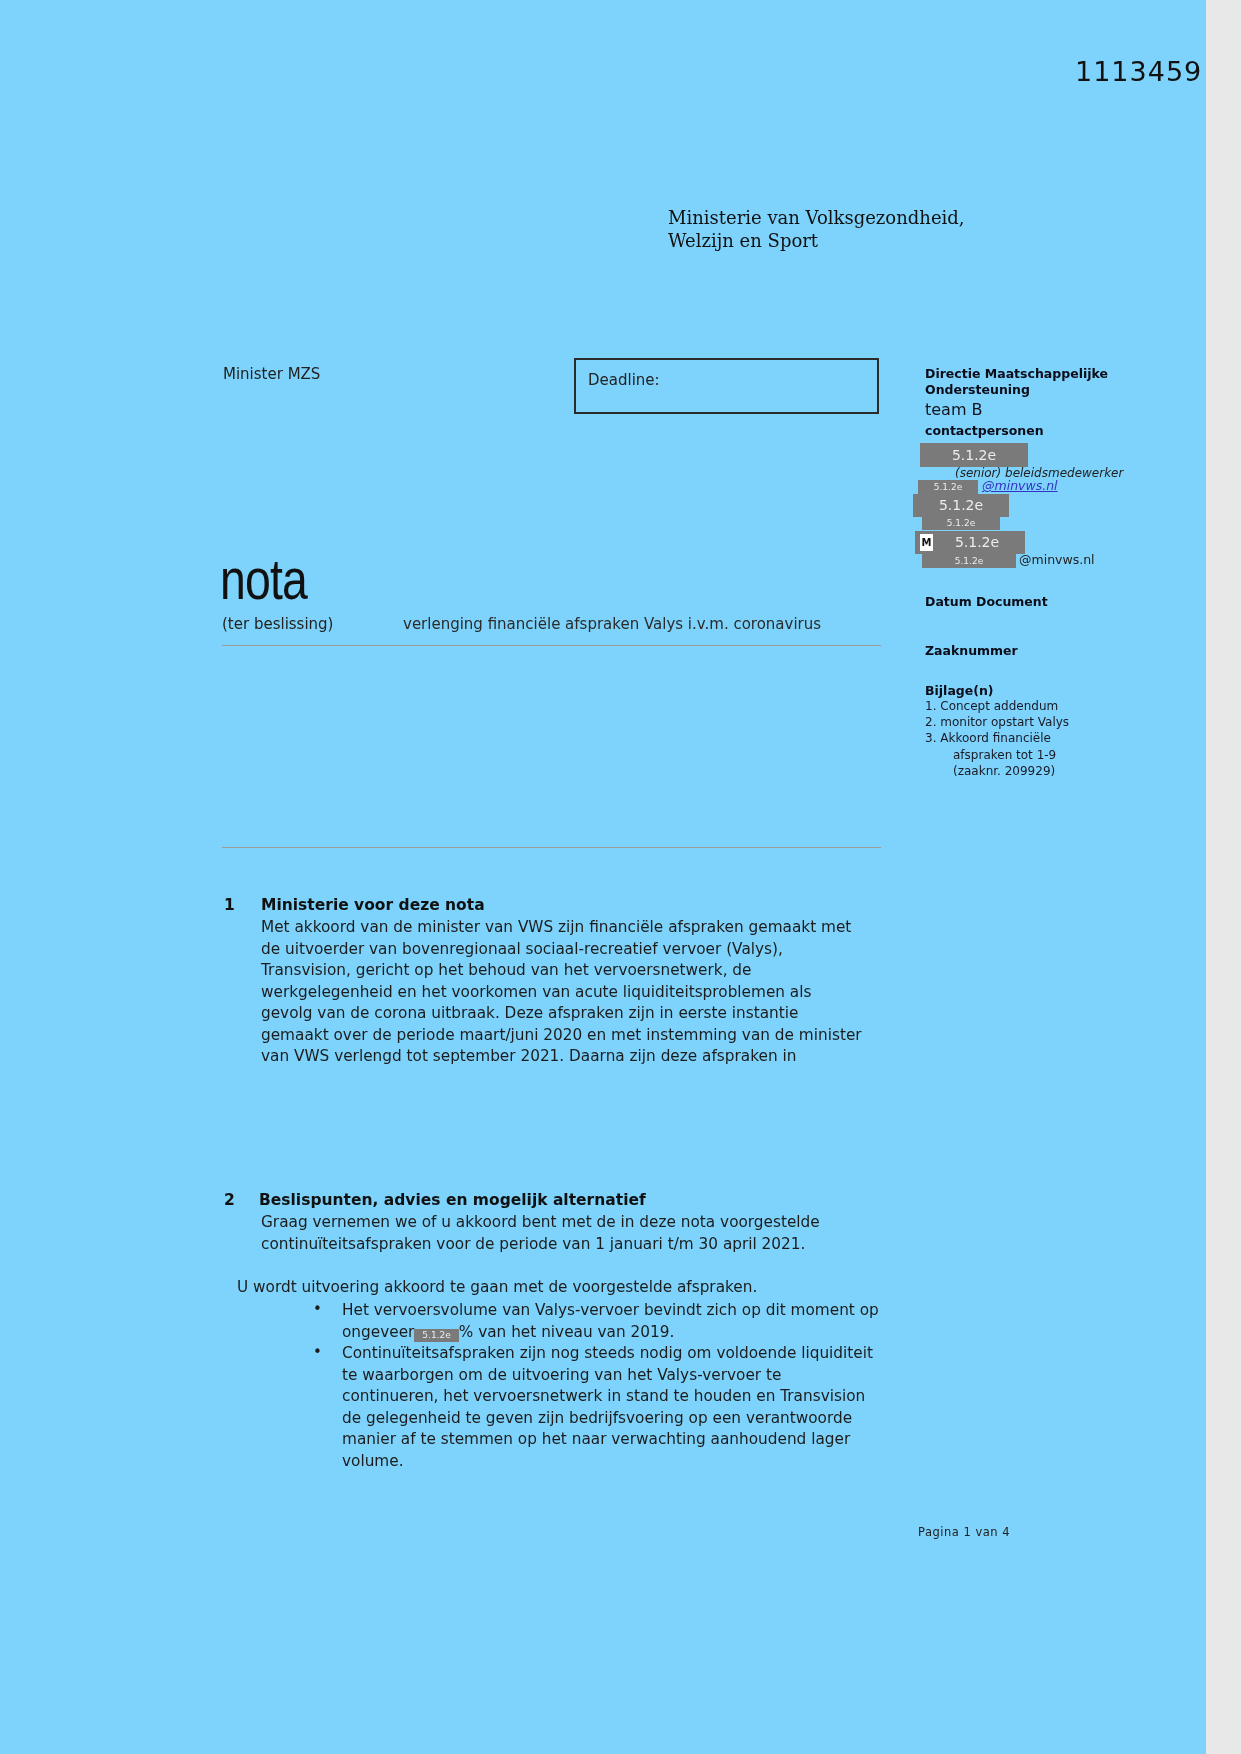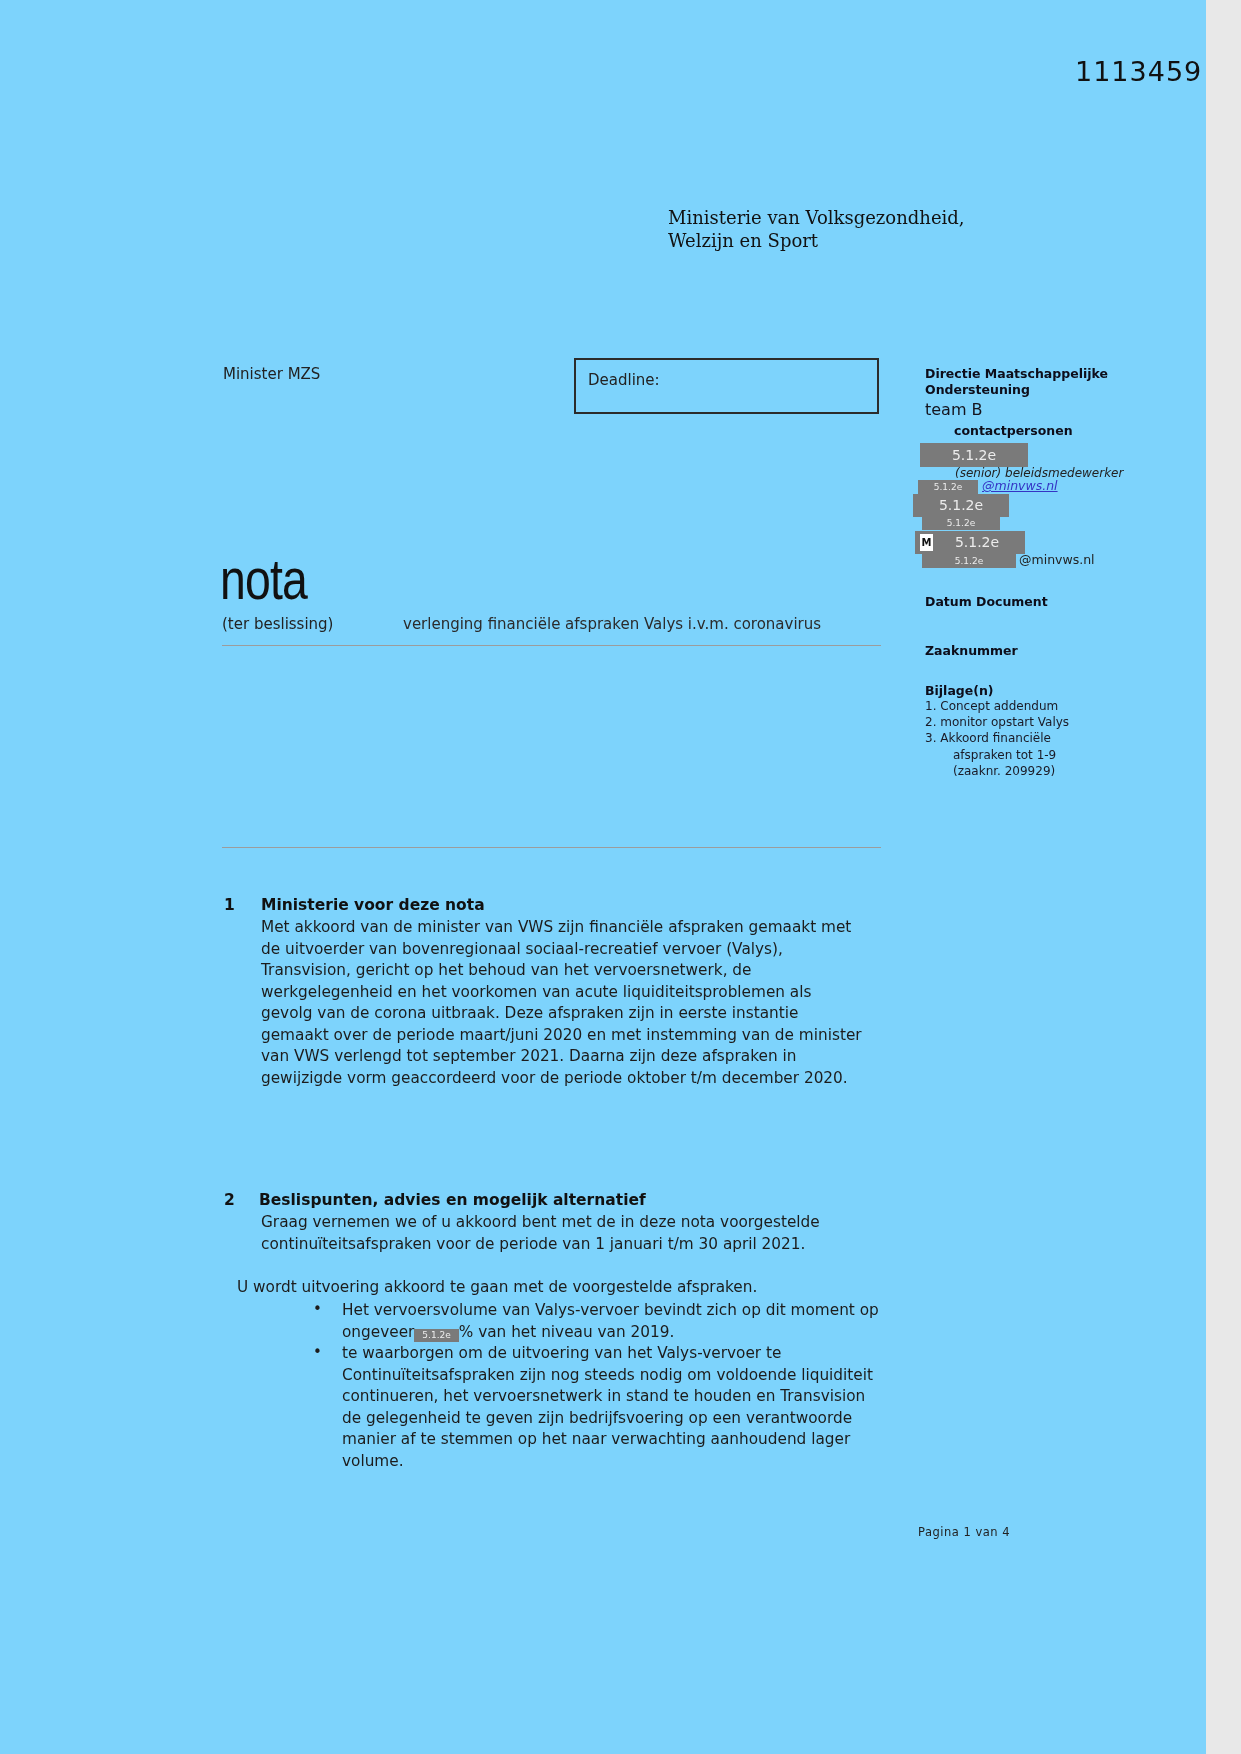--- a/index.html
+++ b/index.html
@@ -19,21 +19,21 @@
 
   .addressee{left:223px;top:365px;font-size:15px;color:#222;}
 
   .deadline-box{left:574px;top:358px;width:305px;height:56px;border:2px solid #2b2b2b;box-sizing:border-box;}
   .deadline-label{left:588px;top:371px;font-size:15px;color:#222;}
 
   .sb{font-size:16px;color:#14141e;}
   .sb-bold{font-weight:bold;font-size:12.5px;color:#0d0d1a;}
   .directie{left:925px;top:366px;line-height:15.5px;}
   .team{left:925px;top:400px;}
-  .contact-header{left:925px;top:423px;margin-left:29px;}
+  .contact-header{left:925px;top:423px;}
 
   .redact{background:#7a7a7a;color:#ececec;text-align:center;box-sizing:border-box;}
   .redact-lg{font-size:14px;}
   .redact-sm{font-size:9px;}
   .r1{left:920px;top:443px;width:108px;height:24px;line-height:24px;}
   .role{left:923px;top:466px;font-size:12px;font-style:italic;color:#222;margin-left:32px;}
   .r2a{left:918px;top:480px;width:60px;height:14px;line-height:14px;}
   .email-link{left:982px;top:478px;font-size:12.5px;font-style:italic;color:#3434c4;text-decoration:underline;}
   .r3{left:913px;top:494px;width:96px;height:23px;line-height:23px;}
   .r4{left:922px;top:517px;width:78px;height:13px;line-height:13px;}
@@ -130,41 +130,40 @@
   <div class="abs sec-num s1-num">1</div>
   <div class="abs sec-head s1-head">Ministerie voor deze nota</div>
   <div class="abs body-par p1">
     <div>Met akkoord van de minister van VWS zijn financiële afspraken gemaakt met</div>
     <div>de uitvoerder van bovenregionaal sociaal-recreatief vervoer (Valys),</div>
     <div>Transvision, gericht op het behoud van het vervoersnetwerk, de</div>
     <div>werkgelegenheid en het voorkomen van acute liquiditeitsproblemen als</div>
     <div>gevolg van de corona uitbraak. Deze afspraken zijn in eerste instantie</div>
     <div>gemaakt over de periode maart/juni 2020 en met instemming van de minister</div>
     <div>van VWS verlengd tot september 2021. Daarna zijn deze afspraken in</div>
-    <div>gewijzigde vorm geaccordeerd voor de periode oktober t/m december 2020.</div>
   </div>
 
   <div class="abs sec-num s2-num">2</div>
   <div class="abs sec-head s2-head">Beslispunten, advies en mogelijk alternatief</div>
   <div class="abs body-par p3">
     <div>Graag vernemen we of u akkoord bent met de in deze nota voorgestelde</div>
     <div>continuïteitsafspraken voor de periode van 1 januari t/m 30 april 2021.</div>
   </div>
   <div class="abs advice">U wordt uitvoering akkoord te gaan met de voorgestelde afspraken.</div>
 
   <div class="abs bullet-marker bm1">•</div>
   <div class="abs body-par b1">
     <div>Het vervoersvolume van Valys-vervoer bevindt zich op dit moment op</div>
     <div><span>ongeveer</span><span class="chip-inline">5.1.2e</span><span>% van het niveau van 2019.</span></div>
   </div>
 
   <div class="abs bullet-marker bm2">•</div>
   <div class="abs body-par b2">
+    <div>Continuïteitsafspraken zijn nog steeds nodig om voldoende liquiditeit</div>
     <div>te waarborgen om de uitvoering van het Valys-vervoer te</div>
-    <div>Continuïteitsafspraken zijn nog steeds nodig om voldoende liquiditeit</div>
     <div>continueren, het vervoersnetwerk in stand te houden en Transvision</div>
     <div>de gelegenheid te geven zijn bedrijfsvoering op een verantwoorde</div>
     <div>manier af te stemmen op het naar verwachting aanhoudend lager</div>
     <div>volume.</div>
   </div>
 
   <div class="abs footer">Pagina 1 van 4</div>
 
 </div>
 

